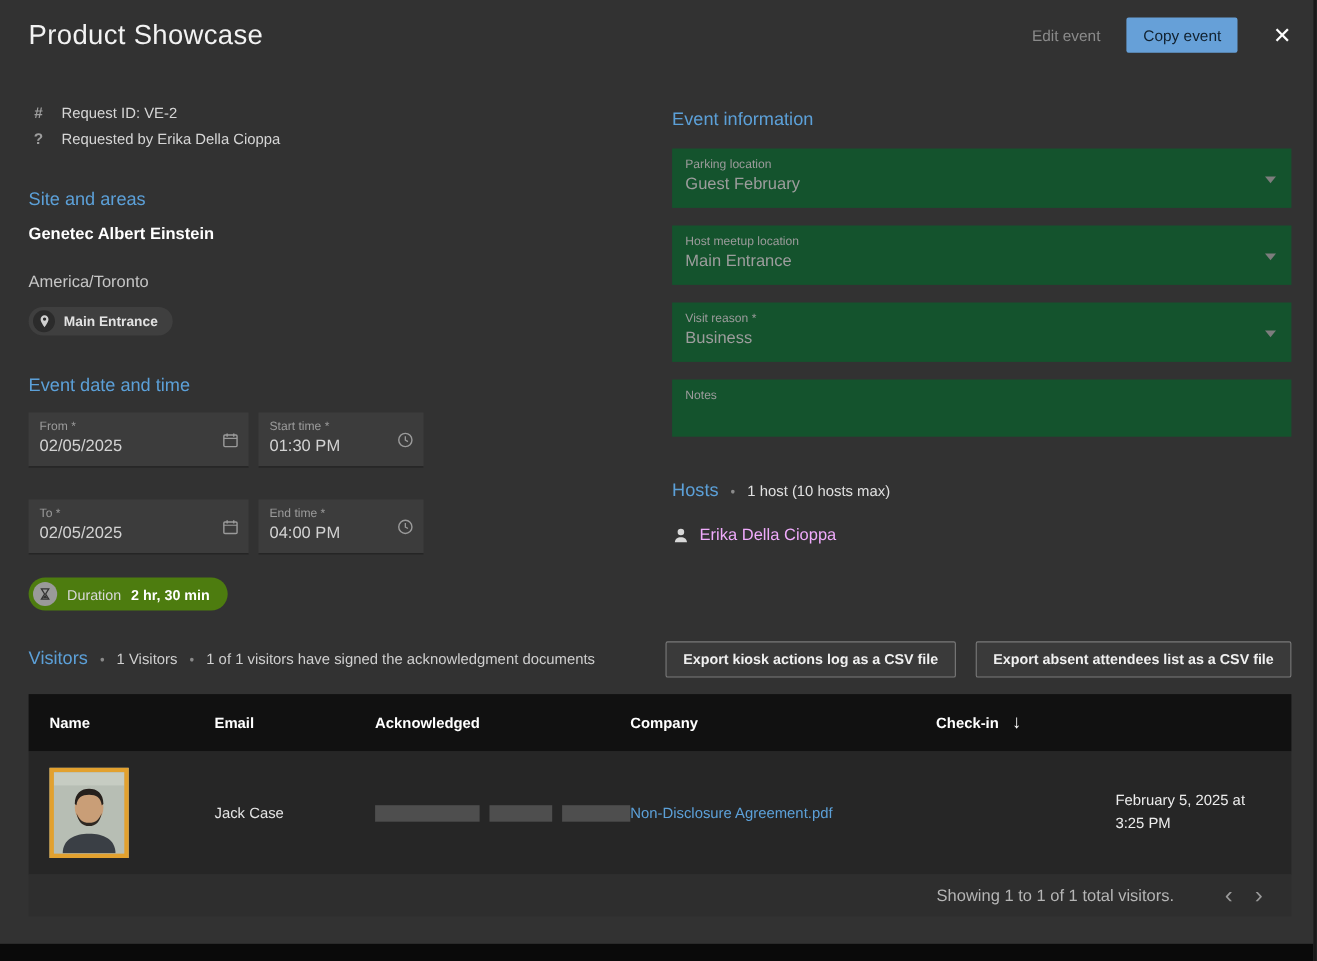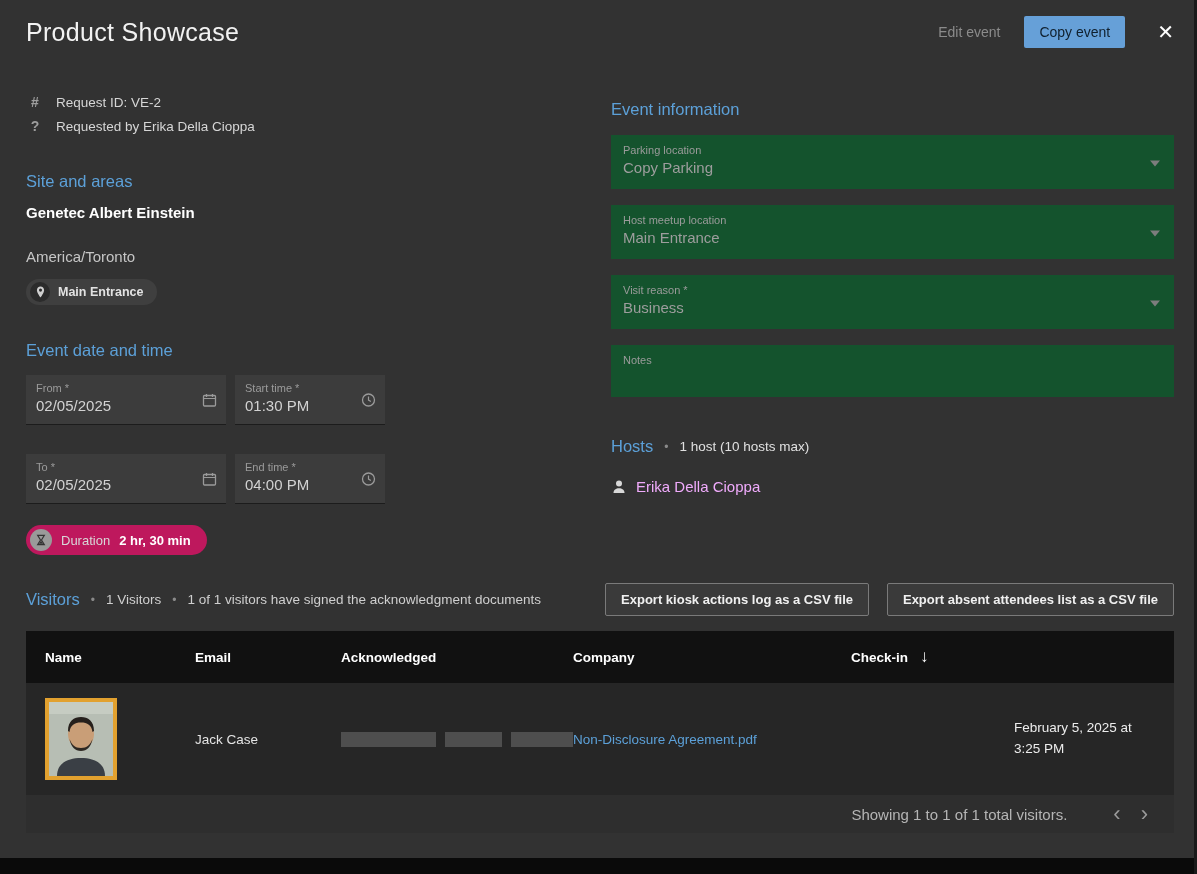--- a/index.html
+++ b/index.html
@@ -37,21 +37,21 @@
   .area-pill .pill-text { font-size:12.5px; font-weight:700; color:#e2e2e2; }
 
   .edt-heading { margin-top:36px; }
   .dt-grid { margin-top:15px; display:grid; grid-template-columns:200px 150px; column-gap:9px; row-gap:29px; }
   .field { position:relative; height:50px; background:#3c3c3c; border-bottom:1px solid #1c1c1c; padding:7px 30px 7px 10px; }
   .f-label { font-size:11px; color:#9b9b9b; }
   .f-value { font-size:15px; color:#d2d2d2; margin-top:3px; white-space:nowrap; }
   .f-icon { position:absolute; right:9px; top:50%; transform:translateY(-50%); display:inline-flex; }
 
   .duration-pill { margin-top:21px; display:inline-flex; align-items:center; gap:9px;
-    background:#be185d; border-radius:16px; padding:4px 16px 4px 4px; }
+    background:#4d7c0f; border-radius:16px; padding:4px 16px 4px 4px; }
   .dur-icon { width:22px; height:22px; border-radius:50%; background:#9a9a9a; display:inline-flex; align-items:center; justify-content:center; }
   .dur-label { font-size:13px; color:#d8d8d8; }
   .dur-value { font-size:13px; font-weight:700; color:#fff; }
 
   
   .select-field, .notes-field { position:relative; background:#14532d; padding:9px 34px 9px 12px; margin-top:16px; }
   .select-field { height:54px; }
   .notes-field { height:52px; padding-right:12px; }
   .select-field .f-value { color:#9d9d9d; }
   .chevron { position:absolute; right:14px; top:50%; transform:translateY(-25%);
@@ -191,21 +191,21 @@
       </div>
 
     </div>
 
     <div class="right-col">
 
       <h2 class="sect">Event information</h2>
 
       <div class="select-field">
         <div class="f-label">Parking location</div>
-        <div class="f-value">Copy Parking</div>
+        <div class="f-value">Guest February</div>
         <span class="chevron"></span>
       </div>
 
       <div class="select-field">
         <div class="f-label">Host meetup location</div>
         <div class="f-value">Main Entrance</div>
         <span class="chevron"></span>
       </div>
 
       <div class="select-field">

